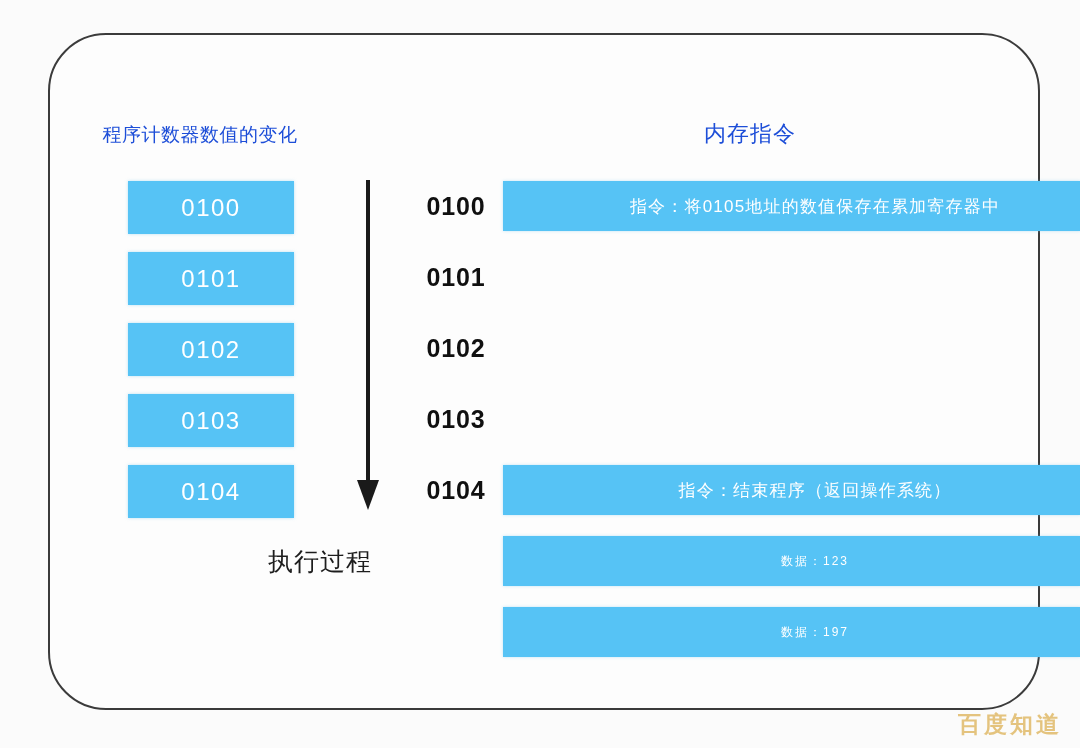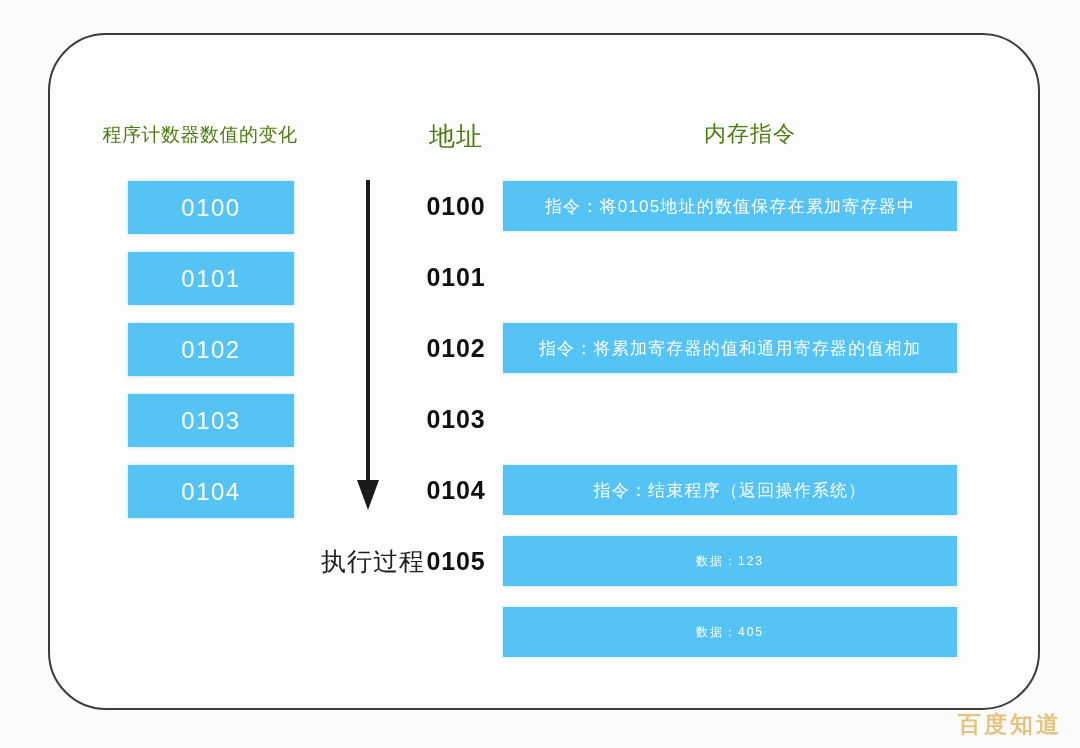--- a/index.html
+++ b/index.html
@@ -31,21 +31,21 @@
     height: 677px;
     box-sizing: border-box;
     border: 2px solid #3b3b3b;
     border-radius: 58px;
     background: #fdfdfd;
   }
 
   
   .hdr {
     position: absolute;
-    color: #4d7c0f;
+    color: #1d4ed8;
     white-space: nowrap;
     text-align: center;
     font-weight: 400;
   }
   .hdr-pc {
     left: 60px;
     top: 122px;
     width: 280px;
     font-size: 19px;
     letter-spacing: 0.5px;
@@ -92,21 +92,21 @@
     left: 340px;
     top: 178px;
     width: 60px;
     height: 340px;
   }
   .arrow-label {
     position: absolute;
     left: 268px;
     top: 545px;
     width: 210px;
-    text-align: center;
+    text-align: left;
     font-size: 25px;
     color: #1d1d1d;
     letter-spacing: 1px;
     white-space: nowrap;
   }
 
   
   .rows {
     position: absolute;
     left: 0;
@@ -128,31 +128,32 @@
     text-align: center;
     font-size: 25px;
     font-weight: bold;
     color: #101010;
     letter-spacing: 0.8px;
   }
   .mem {
     position: absolute;
     left: 503px;
     top: 0;
-    width: 454px;
+    width: 532px;
     height: 50px;
     background: #56c3f5;
     display: flex;
     align-items: center;
     justify-content: center;
     color: #ffffff;
     font-size: 17px;
     letter-spacing: 1.2px;
     white-space: nowrap;
     box-shadow: 0 0 3px rgba(120,200,240,0.45);
+    padding-left: 46px;
   }
   .mem.data-row {
     font-size: 12px;
     letter-spacing: 2px;
   }
 
   
   .watermark {
     position: absolute;
     right: 18px;
@@ -167,21 +168,20 @@
   }
 </style>
 </head>
 <body>
 
 <div id="canvas">
 
   <div class="frame"></div>
 
   <div class="hdr hdr-pc">程序计数器数值的变化</div>
-  <div class="hdr hdr-addr">地址</div>
   <div class="hdr hdr-mem">内存指令</div>
 
   <div class="pc-col" id="pc-col">
       <div class="pc-box">0100</div>
       <div class="pc-box">0101</div>
       <div class="pc-box">0102</div>
       <div class="pc-box">0103</div>
       <div class="pc-box">0104</div>
     </div>
 
@@ -196,33 +196,31 @@
   <div class="rows" id="rows">
       <div class="row">
         <div class="addr">0100</div>
         <div class="mem">指令：将0105地址的数值保存在累加寄存器中</div>
       </div>
       <div class="row">
         <div class="addr">0101</div>
       </div>
       <div class="row">
         <div class="addr">0102</div>
-        <div class="mem">指令：将累加寄存器的值和通用寄存器的值相加</div>
       </div>
       <div class="row">
         <div class="addr">0103</div>
       </div>
       <div class="row">
         <div class="addr">0104</div>
         <div class="mem">指令：结束程序（返回操作系统）</div>
       </div>
       <div class="row">
-        <div class="addr">0105</div>
         <div class="mem data-row">数据：123</div>
       </div>
       <div class="row">
-        <div class="mem data-row">数据：405</div>
+        <div class="mem data-row">数据：197</div>
       </div>
     </div>
 
   <div class="watermark">百度知道</div>
 
 </div>
 
 </body></html>

